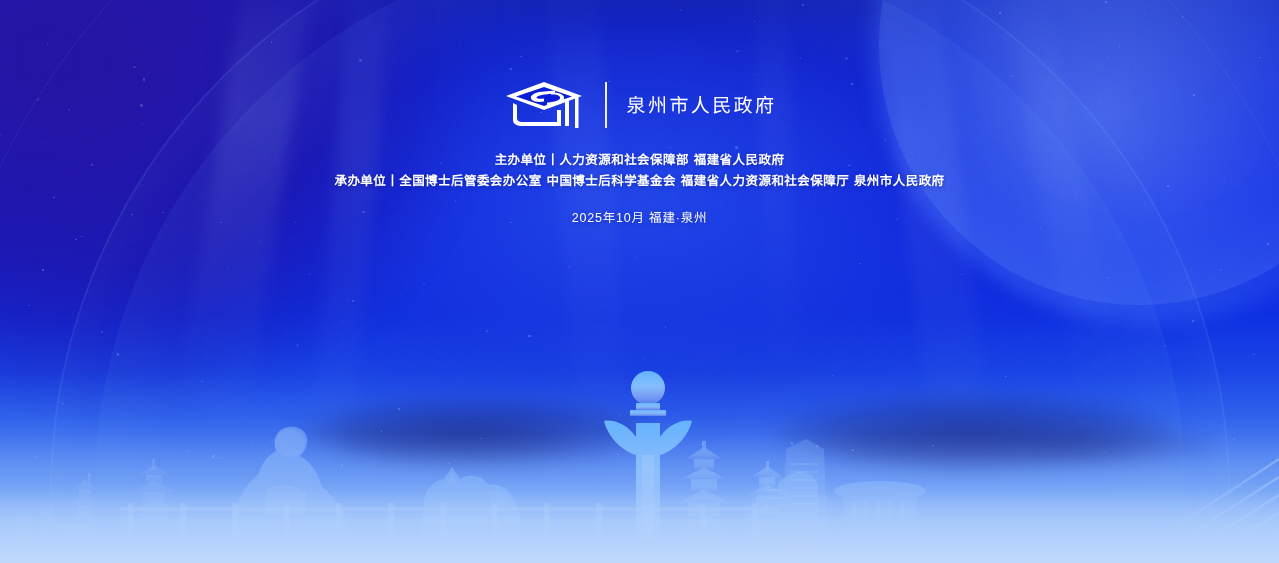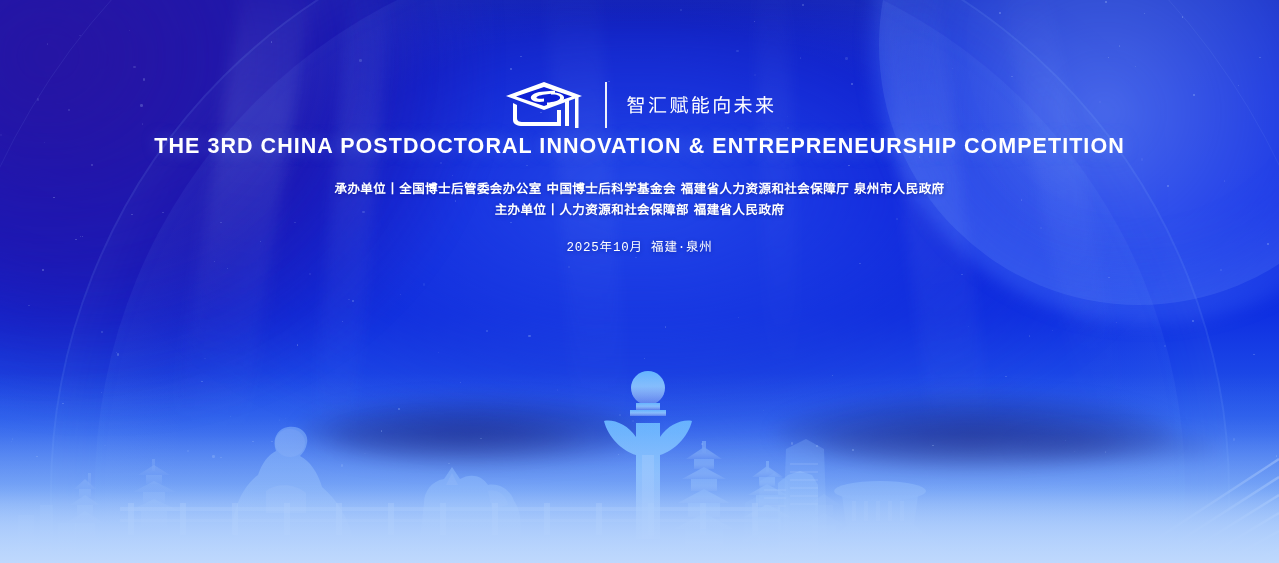--- a/index.html
+++ b/index.html
@@ -194,21 +194,21 @@
     font-size:12.5px;
     font-weight:bold;
     line-height:21px;
     letter-spacing:.45px;
     white-space:nowrap;
     text-shadow:0 1px 4px rgba(5,20,120,.45);
   }
   .date-line{
     margin-top:16px;
     color:#ffffff;
-    font-family:Liberation Mono, monospace;
+    font-family:Liberation Sans, sans-serif;
     font-size:12.5px;
     letter-spacing:.8px;
     white-space:nowrap;
     text-shadow:0 1px 4px rgba(5,20,120,.45);
   }
 </style>
 </head>
 <body>
 
 <div class="stage">
@@ -596,28 +596,27 @@
           <path d="M10 23 L10 40 C10 44, 14 46, 20 46 L20 42 C16 42, 14 41, 14 38 L14 25 Z"></path>
           <path d="M20 42 L20 46 L58 46 L58 30 L54 30 L54 42 Z"></path>
           <path d="M62 22 L62 46 L66 46 L66 20 Z"></path>
           <path d="M72 18 L72 48 L75.5 48 L75.5 16.5 Z"></path>
         </g>
       </svg>
 
       <div class="logo-divider"></div>
 
       <div class="slogan">
-        <span>智汇赋能向未来</span>
+        <span>泉州市人民政府</span>
       </div>
     </div>
 
 
-    <div class="title-en">THE 3RD CHINA POSTDOCTORAL INNOVATION &amp; ENTREPRENEURSHIP COMPETITION</div>
 
     <div class="org-block">
+      <div class="org-line">主办单位丨人力资源和社会保障部  福建省人民政府</div>
       <div class="org-line">承办单位丨全国博士后管委会办公室  中国博士后科学基金会  福建省人力资源和社会保障厅  泉州市人民政府</div>
-      <div class="org-line">主办单位丨人力资源和社会保障部  福建省人民政府</div>
     </div>
 
     <div class="date-line">2025年10月    福建·泉州</div>
   </div>
 
 </div>
 
 </body></html>

